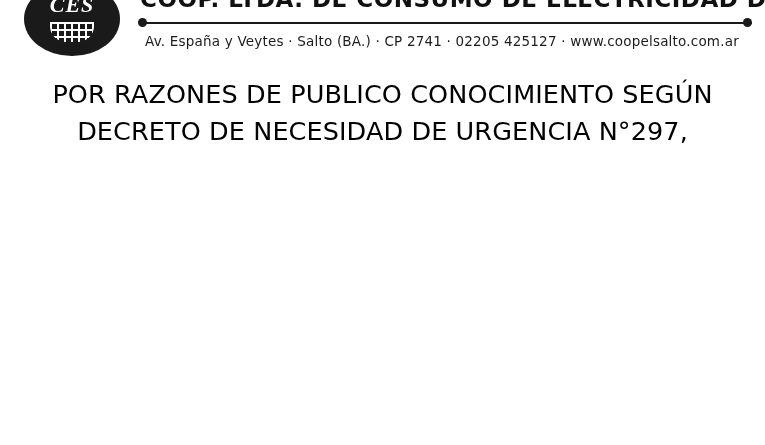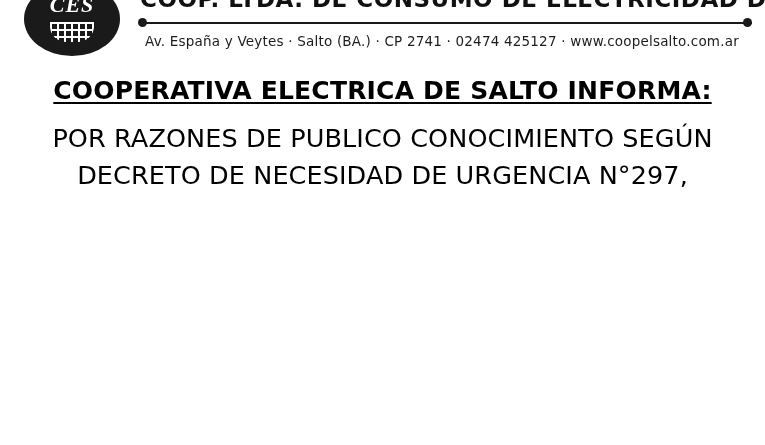--- a/index.html
+++ b/index.html
@@ -164,23 +164,22 @@
       <div class="logo-grid"></div>
     </div>
 
     <div class="head-right">
       <div class="coop-title">COOP. LTDA. DE CONSUMO DE ELECTRICIDAD DEL SALTO</div>
       <div class="rule-wrap">
         <div class="rule"></div>
         <div class="rule-dot left"></div>
         <div class="rule-dot right"></div>
       </div>
-      <div class="coop-contact">Av. España y Veytes · Salto (BA.) · CP 2741 · 02474 425127 · www.coopelsalto.com.ar</div>
+      <div class="coop-contact">Av. España y Veytes · Salto (BA.) · CP 2741 · 02205 425127 · www.coopelsalto.com.ar</div>
     </div>
 
   </div>
 
   <div class="body-block">
-    <div class="headline">COOPERATIVA ELECTRICA DE SALTO INFORMA:</div>
     <p class="para tight">POR RAZONES DE PUBLICO CONOCIMIENTO SEGÚN DECRETO DE NECESIDAD DE URGENCIA N°297,</p>
   </div>
 
 </div>
 
 </body></html>

